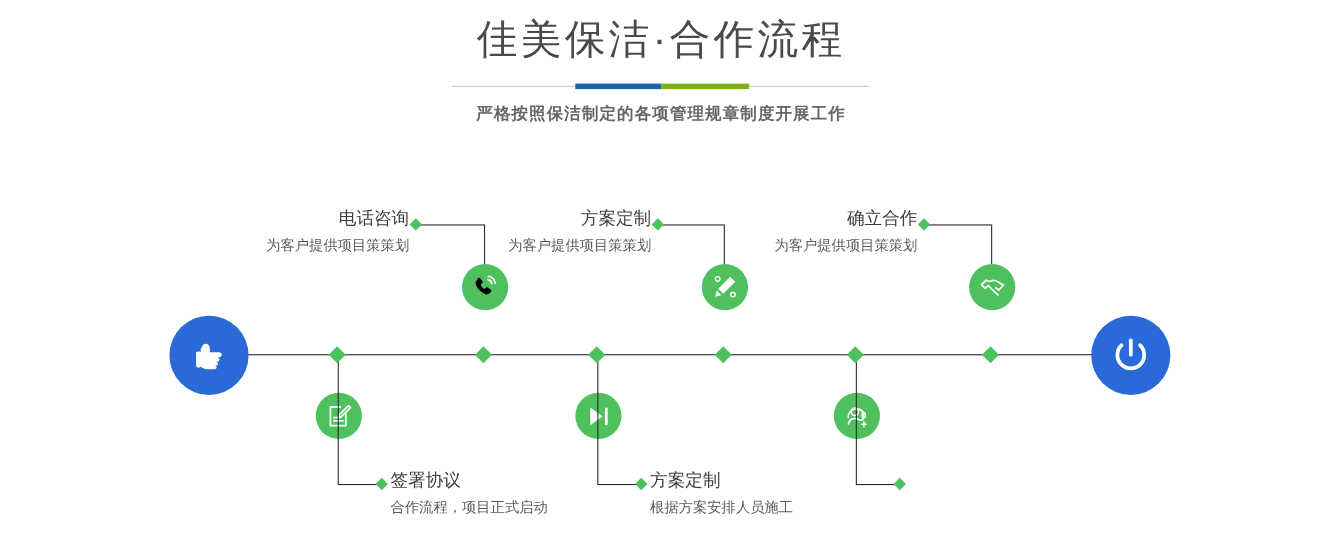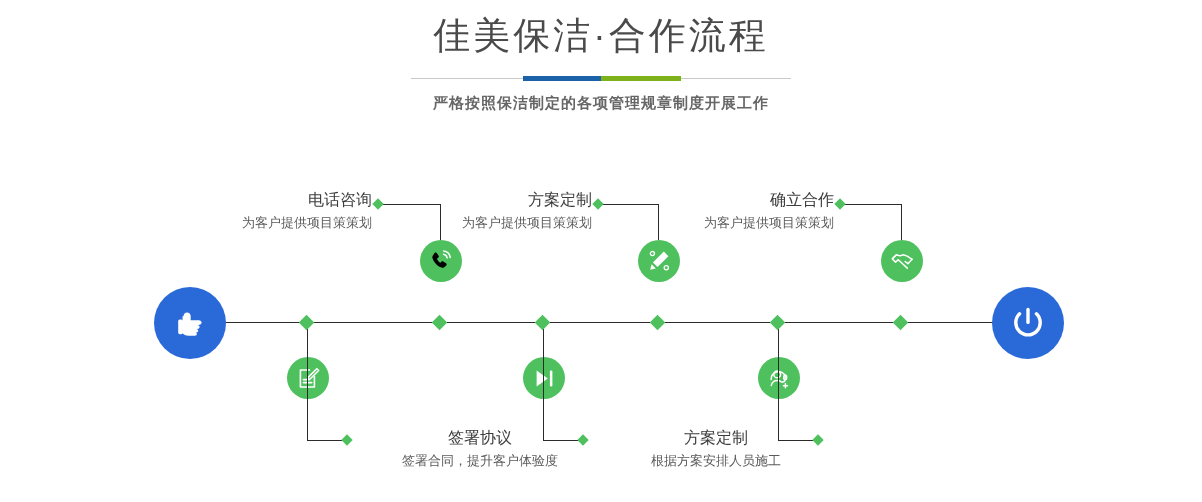--- a/index.html
+++ b/index.html
@@ -151,21 +151,21 @@
     white-space: nowrap;
   }
   .label .desc {
     font-size: 13px;
     color: #5a5a5a;
     line-height: 20px;
     margin-top: 3px;
     white-space: nowrap;
   }
   .label.top { text-align: right; }
-  .label.bottom { text-align: center; }
+  .label.bottom { text-align: left; }
 
   
   .tick {
     position: absolute;
     width: 8px;
     height: 8px;
     background: #4ec15e;
     transform: rotate(45deg);
   }
 </style>
@@ -276,21 +276,21 @@
         </g>
       </svg>
     </span>
   </div>
   <div class="v-line" style="left:307px; top:322px; height:118px;"></div>
   <div class="h-line" style="left:307px; top:440px; width:40px;"></div>
   <div class="tick" style="left:343px; top:436px;"></div>
   <div class="diamond" style="left:301px;"></div>
   <div class="label bottom" style="left:355px; top:428px; width:250px;">
     <div class="title">签署协议</div>
-    <div class="desc">签署合同，提升客户体验度</div>
+    <div class="desc">合作流程，项目正式启动</div>
   </div>
 
   <div class="node-circle" style="left:523px; top:357px;">
     <span>
       <svg width="23" height="23" viewBox="0 0 23 23" aria-hidden="true">
         <g fill="#ffffff">
           <path d="M3.6 3.4l11.2 8.1-11.2 8.1V3.4z"></path>
           <rect x="16.9" y="3.4" width="2.5" height="16.2" rx="1.1"></rect>
         </g>
       </svg>

